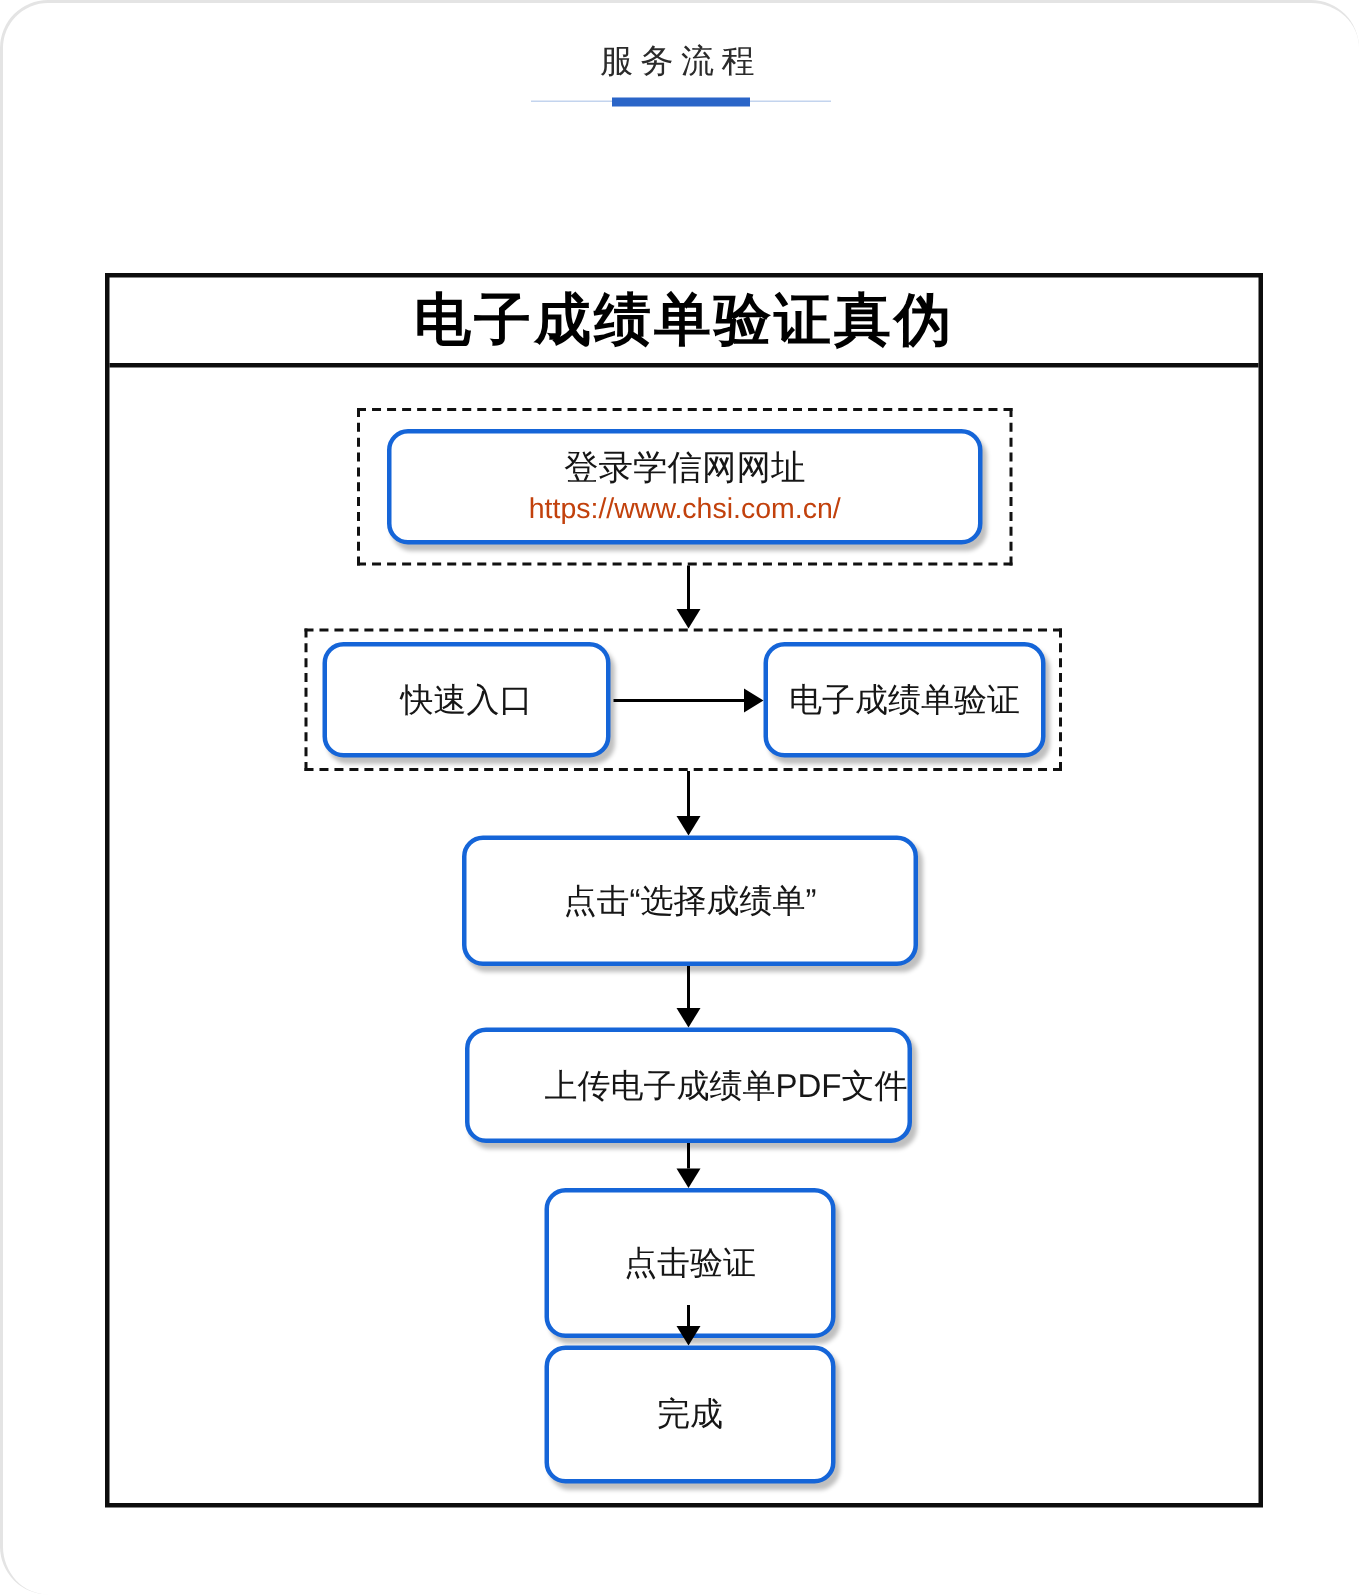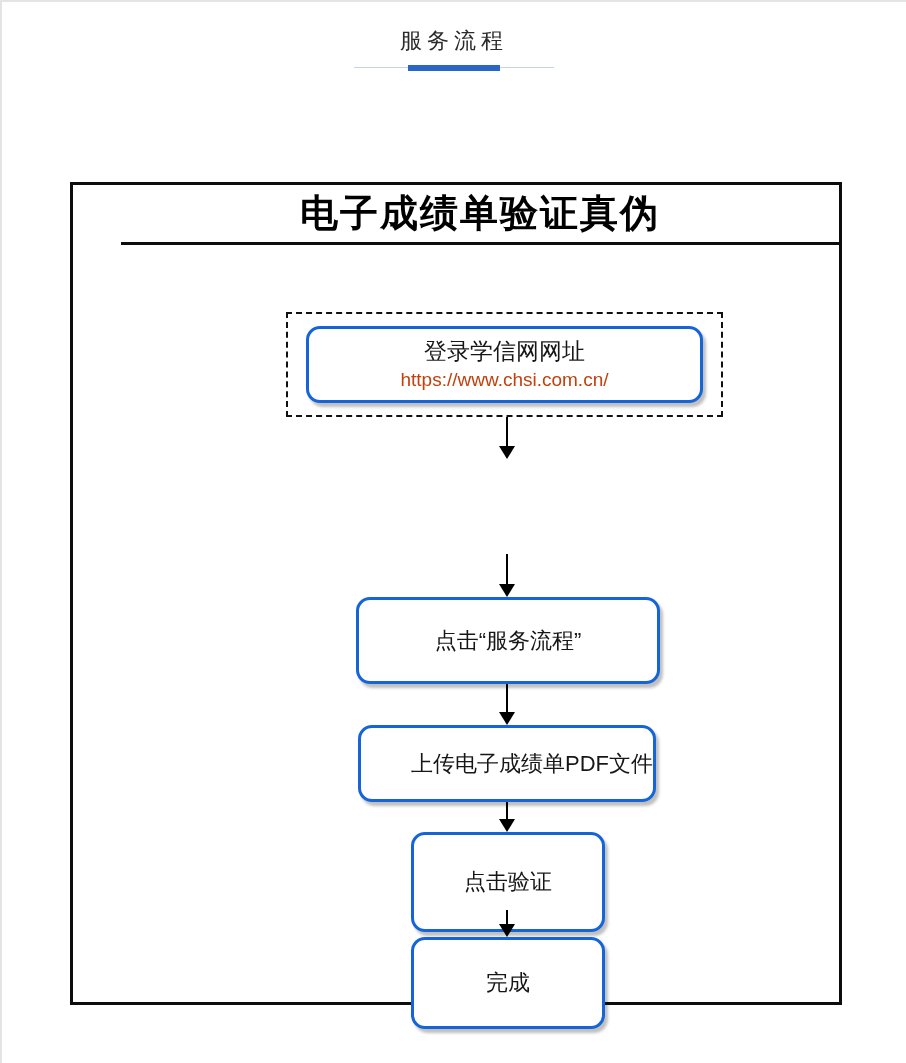--- a/index.html
+++ b/index.html
@@ -7,20 +7,21 @@
   body { font-family: "Liberation Sans", "DejaVu Sans", sans-serif; }
 
   .page {
     position: relative;
     width: 906px;
     height: 1063px;
     background: #ffffff;
     border-top: 2px solid #e4e4e4;
     border-left: 2px solid #e4e4e4;
     overflow: hidden;
+    border-radius: 32px;
   }
 
   
   .header {
     position: absolute;
     top: 24px;
     left: 0;
     width: 100%;
     text-align: center;
   }
@@ -55,41 +56,39 @@
 
   
   .main-box {
     position: absolute;
     left: 68px;
     top: 180px;
     width: 772px;
     height: 823px;
     border: 3px solid #0d0d0d;
     background: #fff;
-    padding-left: 48px;
   }
   .title-band {
     height: 60px;
     border-bottom: 3px solid #0d0d0d;
     display: flex;
     align-items: center;
     justify-content: center;
   }
   .flow-title {
     font-size: 38px;
     font-weight: 700;
     letter-spacing: 2px;
     color: #000;
   }
 
   .flow {
     position: relative;
     width: 100%;
     height: 754px;
-    margin-top: 40px;
   }
 
   
   .dashed-group {
     position: absolute;
     border: 2px dashed #111;
     background: transparent;
   }
 
   
@@ -167,28 +166,40 @@
           <div class="line1">登录学信网网址</div>
           <div class="url">https://www.chsi.com.cn/</div>
         </div>
       </div>
 
       <div class="varrow" style="left:378px; top:132px; height:42px;">
         <div class="v-line"></div>
         <div class="v-head"></div>
       </div>
 
+      <div class="dashed-group" style="left:130px; top:174px; width:505px; height:95px;">
+        <div class="node" style="left:10px; top:7px; width:192px; height:77px;">
+          <div>快速入口</div>
+        </div>
+        <div class="harrow" style="left:204px; top:38px; width:100px;">
+          <div class="h-line"></div>
+          <div class="h-head"></div>
+        </div>
+        <div class="node" style="left:304px; top:7px; width:188px; height:77px;">
+          <div>电子成绩单验证</div>
+        </div>
+      </div>
 
       <div class="varrow" style="left:378px; top:269px; height:43px;">
         <div class="v-line"></div>
         <div class="v-head"></div>
       </div>
 
       <div class="node" style="left:235px; top:312px; width:304px; height:87px;">
-        <div>点击“服务流程”</div>
+        <div>点击“选择成绩单”</div>
       </div>
 
       <div class="varrow" style="left:378px; top:399px; height:41px;">
         <div class="v-line"></div>
         <div class="v-head"></div>
       </div>
 
       <div class="node" style="left:237px; top:440px; width:298px; height:77px;align-items:flex-end;">
         <div>上传电子成绩单PDF文件</div>
       </div>

